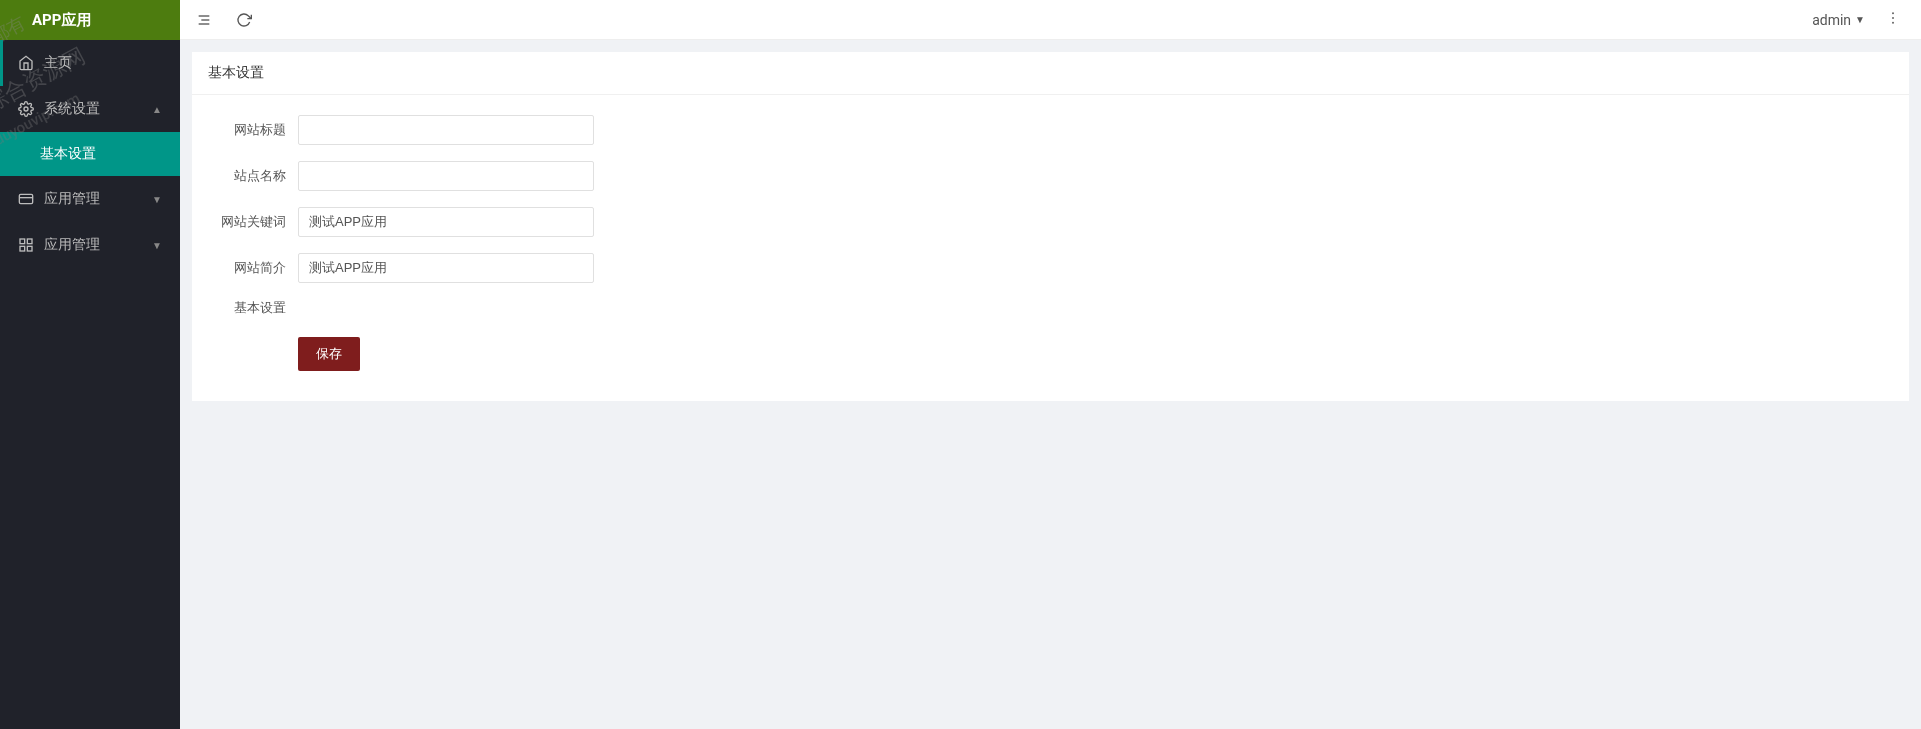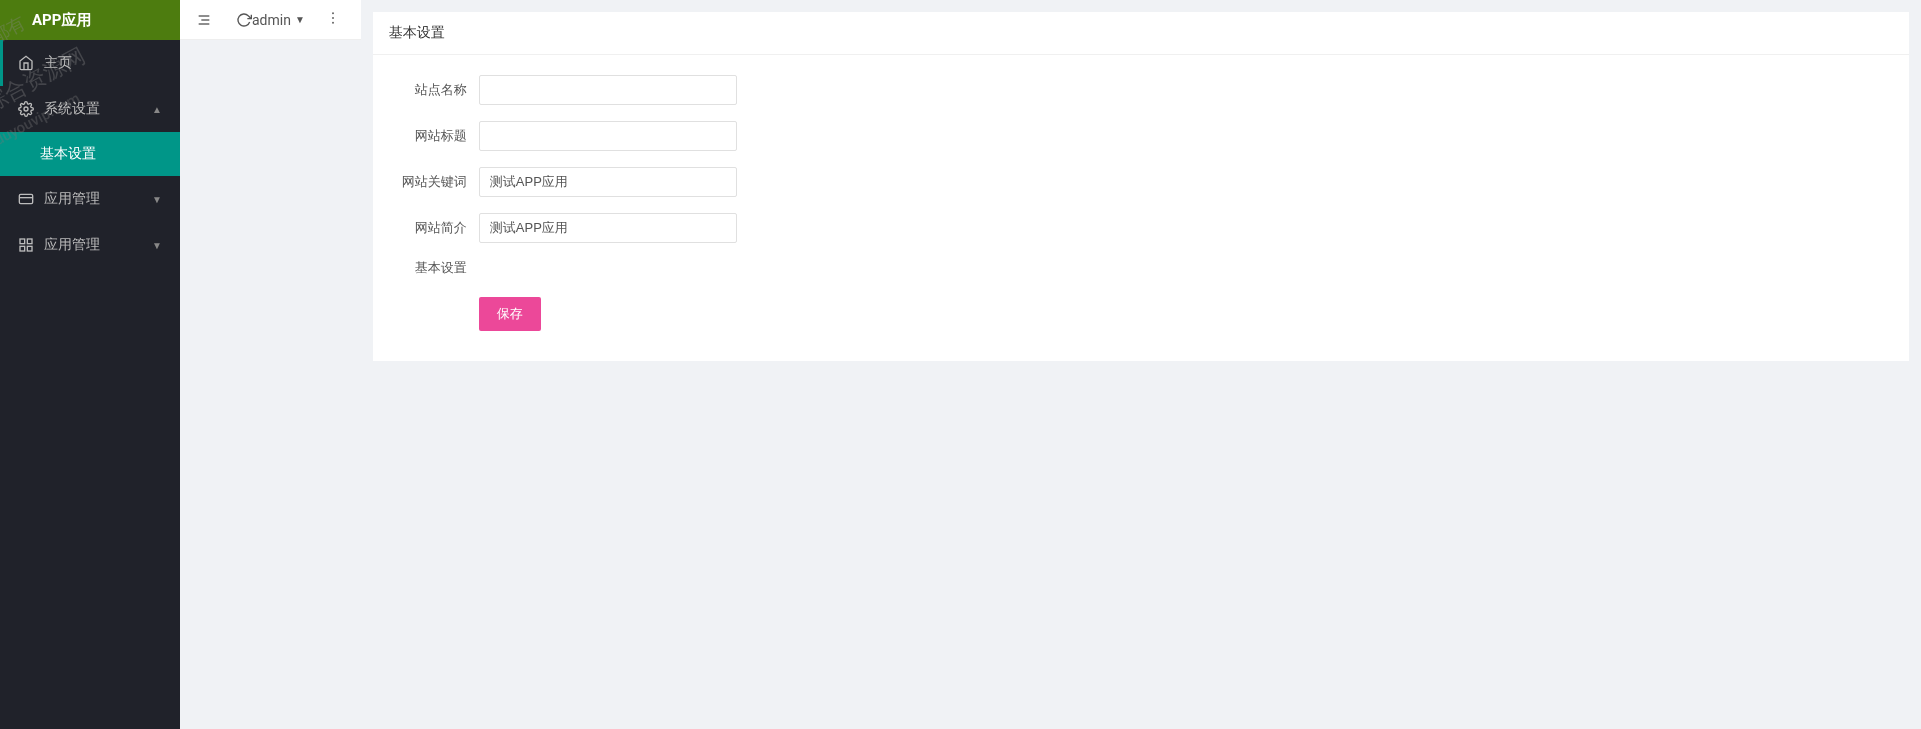--- a/index.html
+++ b/index.html
@@ -102,21 +102,21 @@
       font-weight: 500;
       white-space: nowrap;
     }
     .wm1 { top: 8px; left: -10px; }
     .wm2 { top: 55px; left: -20px; font-size: 22px; }
     .wm3 { top: 100px; left: -10px; font-size: 15px; color: #777; }
     
     .main {
       flex: 1;
       display: flex;
-      flex-direction: row;
+      flex-direction: column;
     }
     .header {
       height: 40px;
       background: #fff;
       display: flex;
       align-items: center;
       padding: 0 16px;
       border-bottom: 1px solid #eee;
     }
     .header-left {
@@ -174,37 +174,37 @@
       margin-bottom: 16px;
     }
     .form-label {
       width: 90px;
       text-align: right;
       padding-right: 12px;
       color: #555;
       font-size: 13px;
     }
     .form-input {
-      width: 258px;
+      width: 296px;
       height: 30px;
       border: 1px solid #e0e0e0;
       border-radius: 2px;
       padding: 0 10px;
       font-size: 13px;
       color: #555;
       outline: none;
     }
     .form-button-row {
       display: flex;
       align-items: center;
       padding-left: 90px;
       margin-top: 20px;
     }
     .btn-primary {
-      background: #ec4899;
+      background: #7f1d1d;
       color: #fff;
       border: none;
       padding: 8px 18px;
       border-radius: 2px;
       cursor: pointer;
       font-size: 13px;
     }
     svg {
       width: 16px;
       height: 16px;
@@ -307,26 +307,26 @@
         </span>
       </div>
     </div>
 
     <div class="content">
       <div class="card">
         <div class="card-header">基本设置</div>
         <div class="card-body">
 
           <div class="form-row">
+            <label class="form-label">网站标题</label>
+            <input class="form-input" type="text" value="" style="">
+          </div>
+
+          <div class="form-row">
             <label class="form-label">站点名称</label>
-            <input class="form-input" type="text" value="" style="">
-          </div>
-
-          <div class="form-row">
-            <label class="form-label">网站标题</label>
             <input class="form-input" type="text" value="" style="">
           </div>
 
           <div class="form-row">
             <label class="form-label">网站关键词</label>
             <input class="form-input" type="text" value="测试APP应用" style="">
           </div>
 
           <div class="form-row">
             <label class="form-label">网站简介</label>

